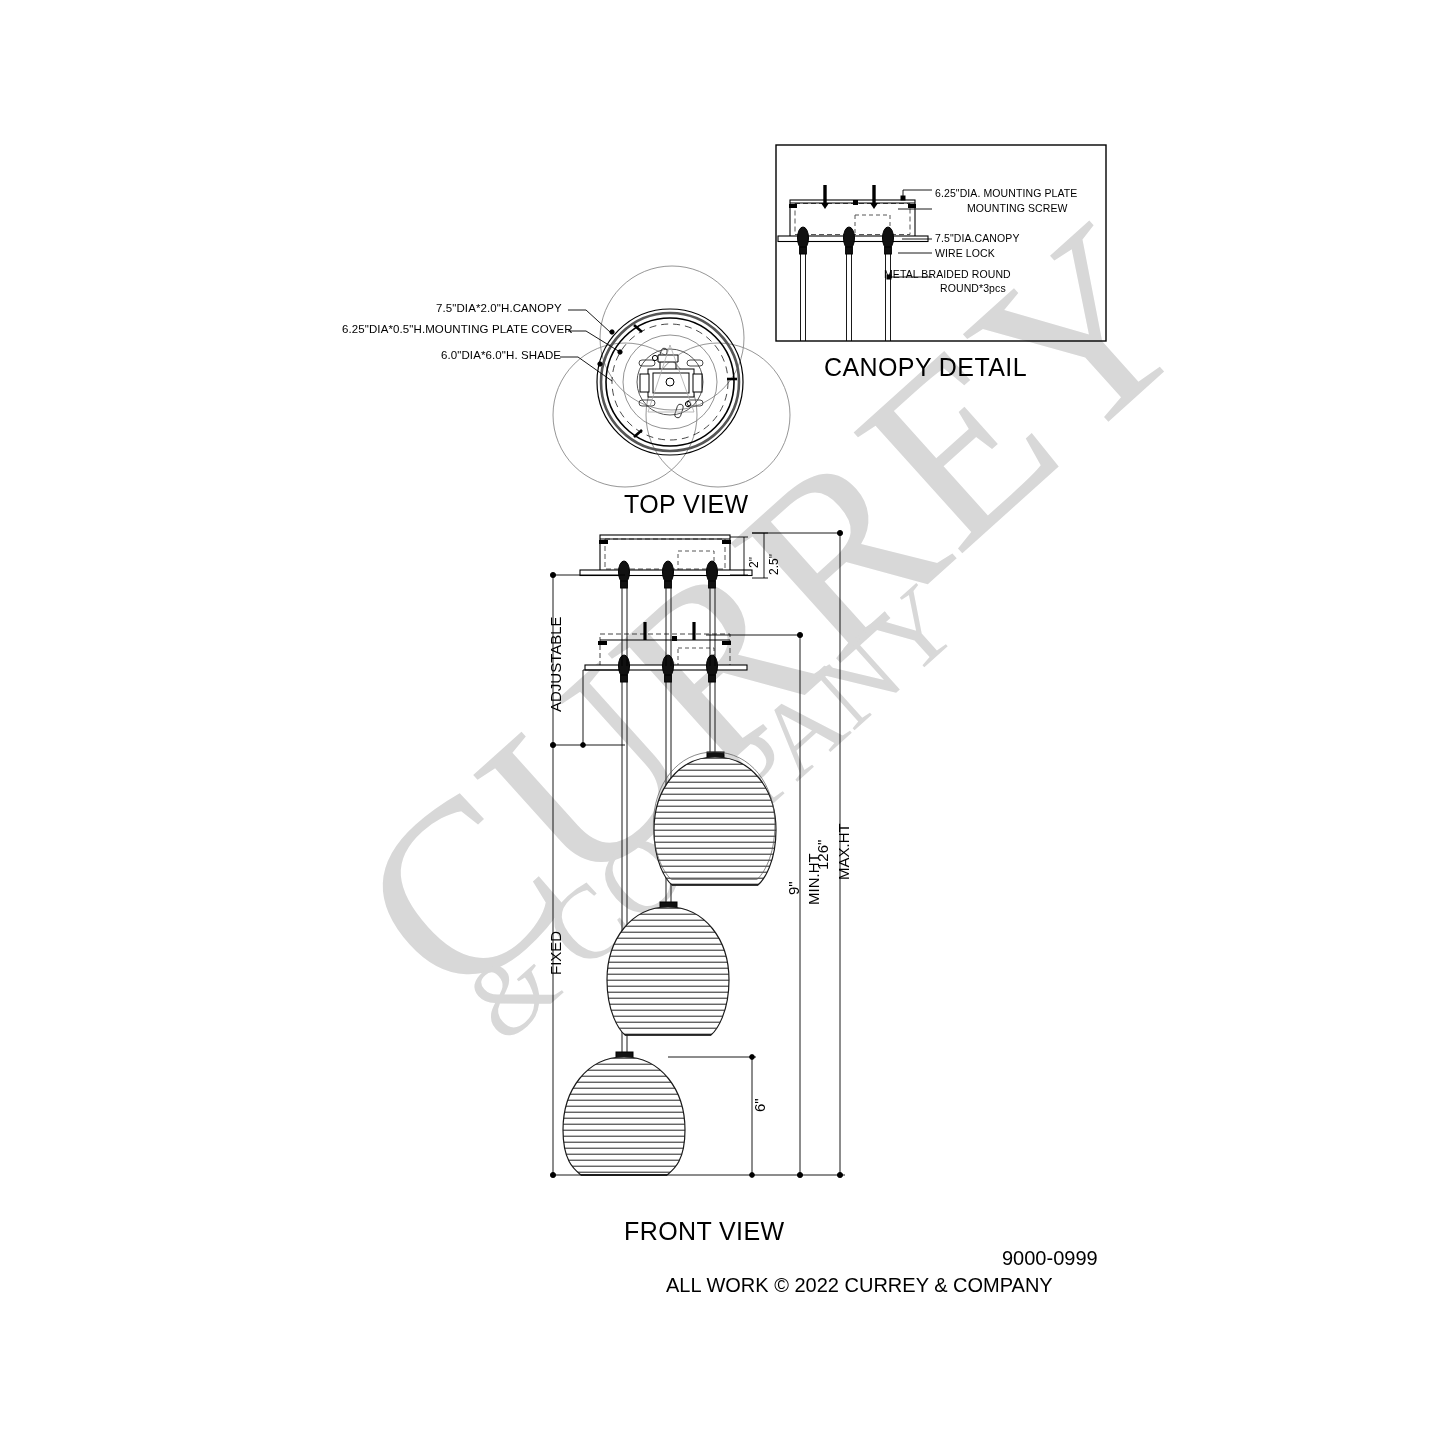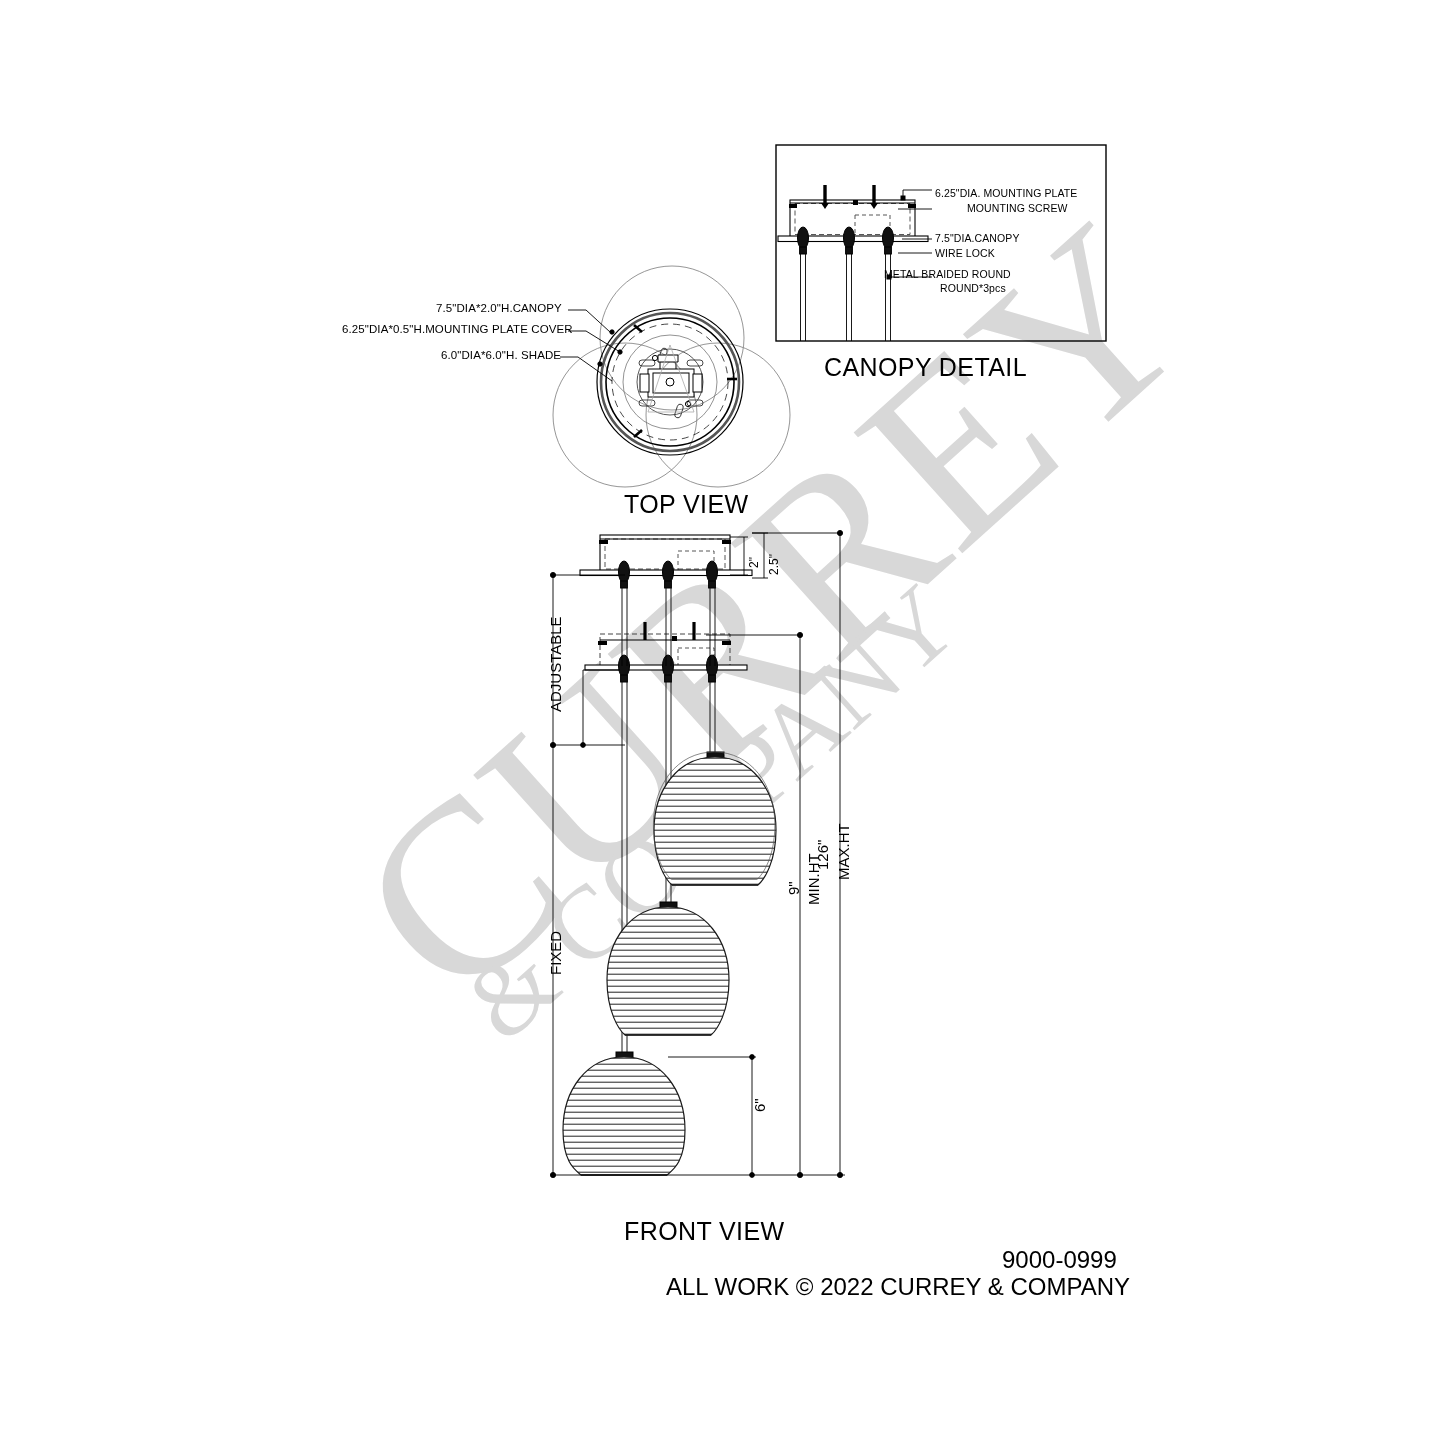--- a/index.html
+++ b/index.html
@@ -6,21 +6,21 @@
   body{width:1445px;height:1445px;position:relative;overflow:hidden;
        font-family:"Liberation Sans", sans-serif; color:#000;}
   #sheet{position:absolute;inset:0;}
   svg{position:absolute;top:0;left:0;width:1445px;height:1445px;}
   .txt{position:absolute;white-space:nowrap;line-height:1;}
   .lbl-sm{font-size:10.5px;letter-spacing:.1px;}
   .lbl-md{font-size:11.5px;letter-spacing:.1px;}
   .lbl-view{font-size:25px;letter-spacing:.4px;}
   .lbl-dim{font-size:15px;}
   .lbl-dim-sm{font-size:12px;}
-  .lbl-foot{font-size:24px;}
+  .lbl-foot{font-size:20px;}
   .rot90{transform-origin:0 0;transform:rotate(-90deg);}
 </style>
 </head>
 <body>
 
 <div id="sheet">
 
   <svg aria-hidden="true">
     <defs>
 

